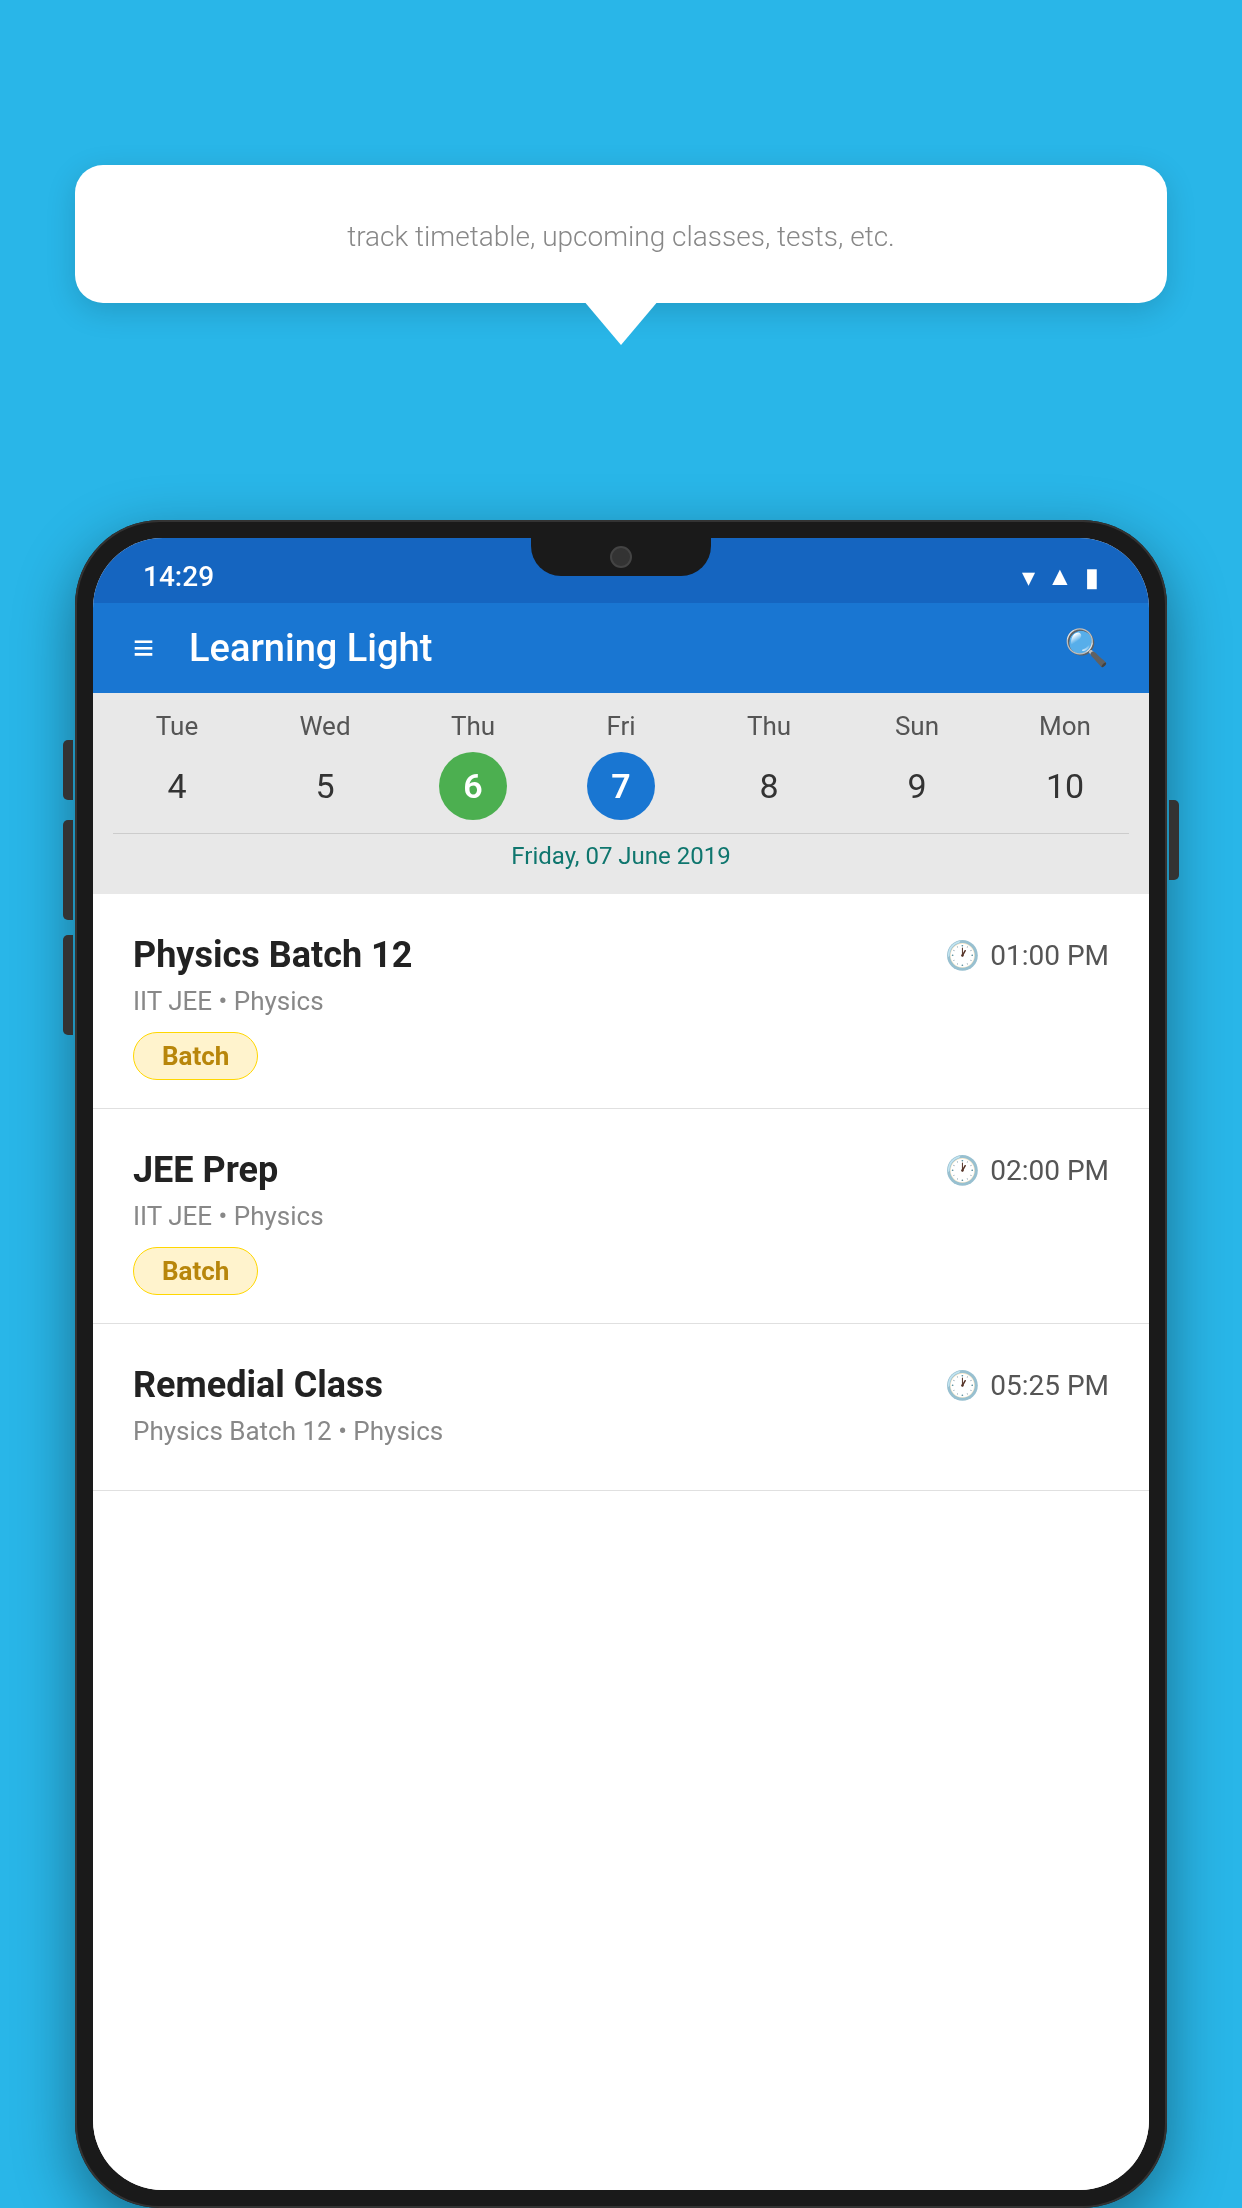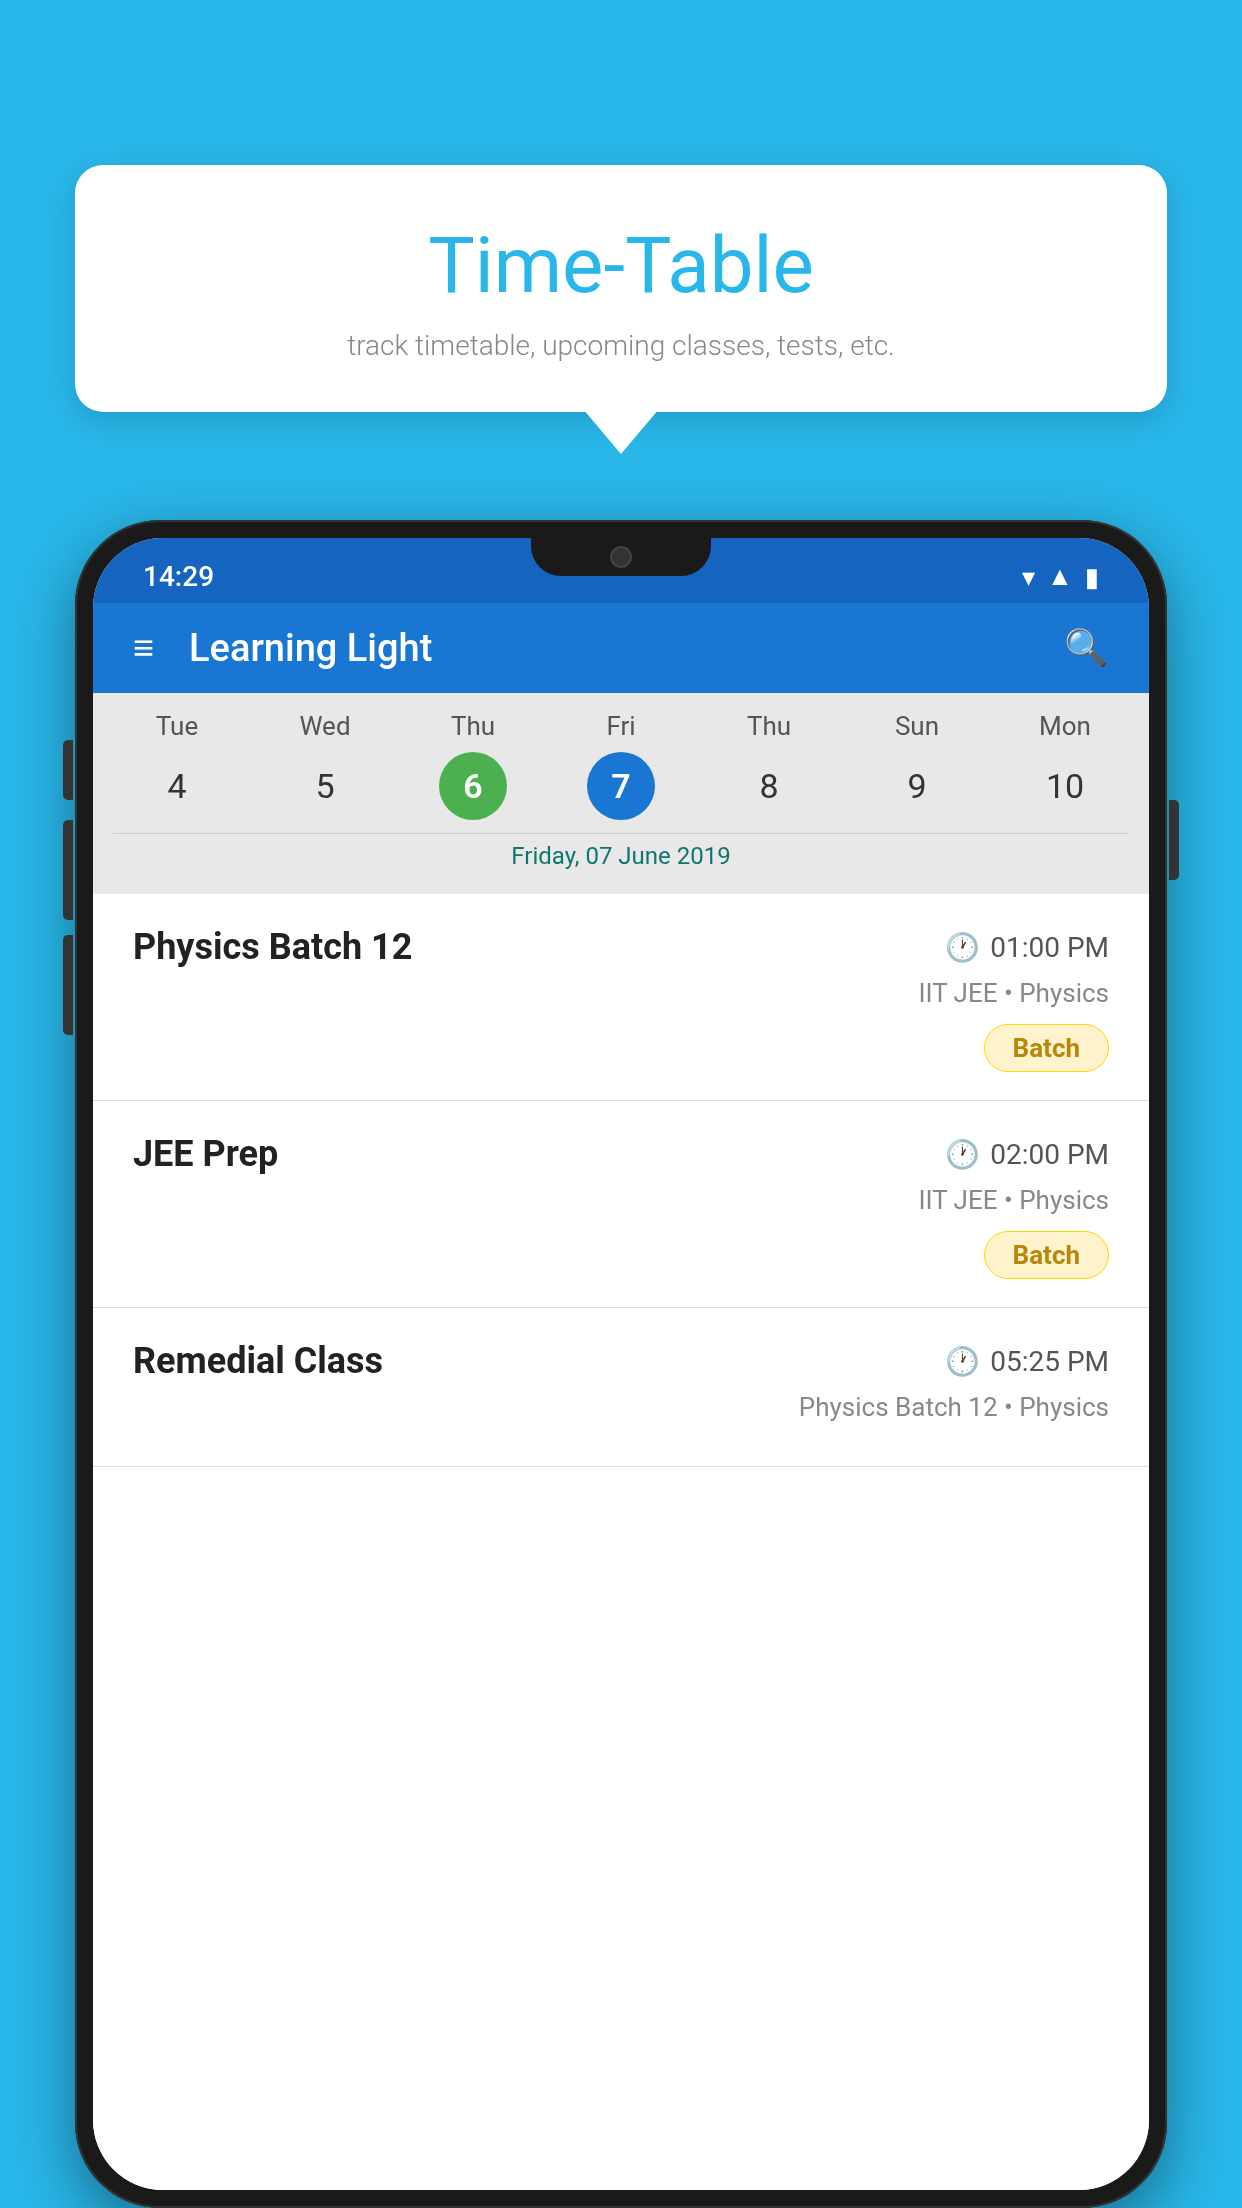--- a/index.html
+++ b/index.html
@@ -243,24 +243,23 @@
     }
 
     
     .class-list {
       background: white;
       flex: 1;
       overflow: hidden;
     }
 
     .class-item {
-      padding: 32px 40px 28px;
+      padding: 40px 40px 28px;
       border-bottom: 1px solid #e0e0e0;
       background: white;
-      text-align: right;
     }
 
     .class-item-header {
       display: flex;
       justify-content: space-between;
       align-items: center;
       margin-bottom: 10px;
     }
 
     .class-name {
@@ -343,21 +342,20 @@
     .calendar-separator {
       height: 1px;
       background: #ccc;
       margin: 0 10px;
     }
   </style>
 </head>
 <body>
 
 <div class="tooltip-card">
-  <div class="tooltip-title">Time-Table</div>
   <div class="tooltip-subtitle">track timetable, upcoming classes, tests, etc.</div>
 </div>
 
 <div class="phone-container">
   <div class="phone-outer">
 
     <div class="phone-side-btn"></div>
     <div class="phone-side-btn-left1"></div>
     <div class="phone-side-btn-left2"></div>
     <div class="phone-side-btn-left3"></div>

